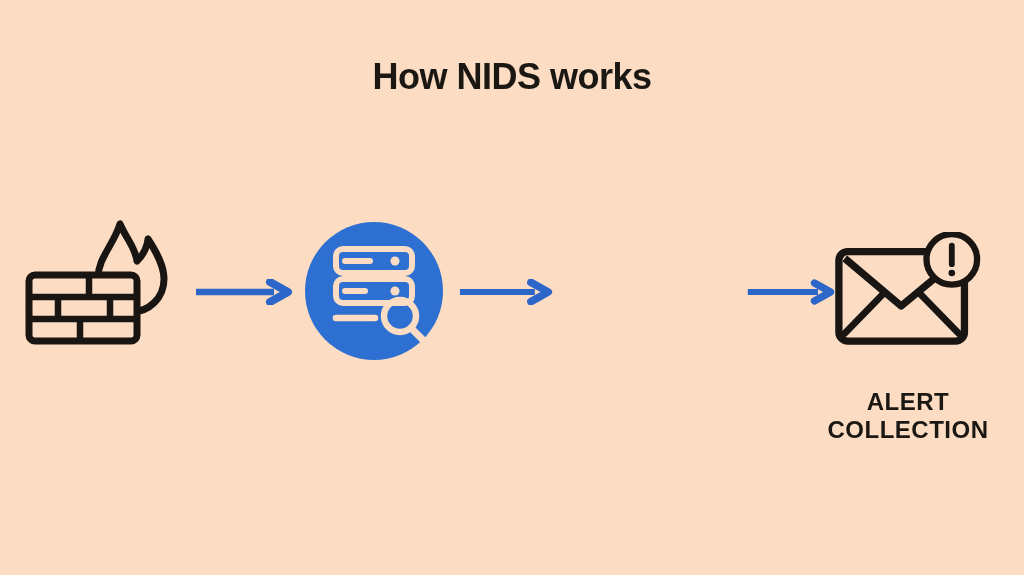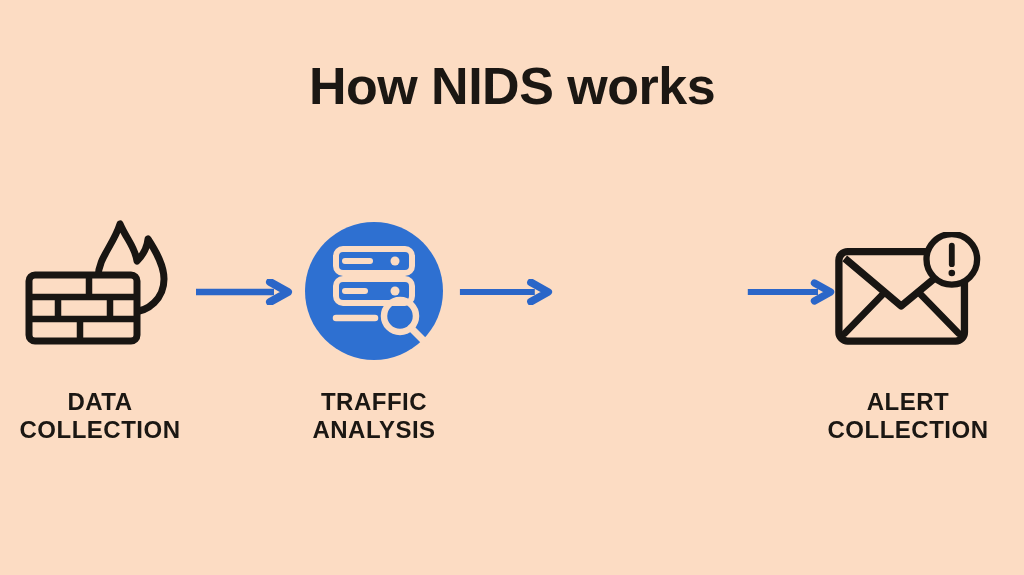--- a/index.html
+++ b/index.html
@@ -16,21 +16,21 @@
     background:var(--bg);
     font-family:"Liberation Sans", sans-serif;
     position:relative;
     overflow:hidden;
   }
   .canvas{position:absolute;inset:0;}
   .title{
     position:absolute;
     top:56px;left:0;right:0;
     text-align:center;
-    font-size:52px;
+    font-size:36px;
     font-weight:700;
     letter-spacing:-0.5px;
     color:var(--text);
   }
   .stage{position:absolute;top:212px;display:flex;flex-direction:column;align-items:center;}
   .s1{left:2px;width:196px;}
   .s2{left:276px;width:196px;}
   .s3{left:556px;width:198px;}
   .s4{left:808px;width:200px;}
   .icon-box{height:166px;display:flex;align-items:center;justify-content:center;width:100%;}
@@ -64,22 +64,20 @@
   <h1 class="title">How NIDS works</h1>
 
   <div class="stage s1">
     <div class="icon-box">
       <svg width="150" height="132" viewBox="0 0 150 132">
         <path class="ink-stroke" stroke-width="7" stroke-linejoin="round" d="M95,6 C88,28 73,40 73,60 C73,80 87,94 106,94 C124,94 139,80 139,61 C139,48 132,35 123,21 C122,31 118,37 112,43 C110,29 102,22 95,6 Z"></path>
         <rect class="bg-fill" x="4" y="57" width="108" height="66" rx="6" stroke-width="7" style="stroke:var(--ink)"></rect>
         <path class="ink-stroke" stroke-width="6.5" d="M4,79 H112 M4,101 H112 M64,57 V79 M33,79 V101 M85,79 V101 M55,101 V123"></path>
       </svg>
     </div>
-    <div class="label">DATA
-COLLECTION</div>
   </div>
 
   <div class="arrow a1">
     <svg width="100" height="26" viewBox="0 0 100 26">
       <path d="M2,13 H80" stroke-width="6.5" style="stroke:var(--arrow)" fill="none"></path>
       <path d="M76,3 L94,13 L76,23" stroke-width="8" style="stroke:var(--arrow)" fill="none" stroke-linecap="round" stroke-linejoin="round"></path>
     </svg>
   </div>
 
   <div class="stage s2">
@@ -92,22 +90,20 @@
           <rect x="32" y="58" width="76" height="24" rx="7" stroke-width="6"></rect>
           <path d="M41,70 H61" stroke-width="6" stroke-linecap="round"></path>
           <path d="M32,97 H71" stroke-width="6.5" stroke-linecap="round"></path>
           <circle cx="96" cy="95" r="16" stroke-width="6.5"></circle>
           <path d="M107,107 L119,119" stroke-width="7" stroke-linecap="round"></path>
         </g>
         <circle cx="91" cy="40" r="4.5" style="fill:var(--bg)"></circle>
         <circle cx="91" cy="70" r="4.5" style="fill:var(--bg)"></circle>
       </svg>
     </div>
-    <div class="label">TRAFFIC
-ANALYSIS</div>
   </div>
 
   <div class="arrow a2">
     <svg width="96" height="26" viewBox="0 0 100 26">
       <path d="M2,13 H80" stroke-width="6.5" style="stroke:var(--arrow)" fill="none"></path>
       <path d="M76,3 L94,13 L76,23" stroke-width="8" style="stroke:var(--arrow)" fill="none" stroke-linecap="round" stroke-linejoin="round"></path>
     </svg>
   </div>
 
 

